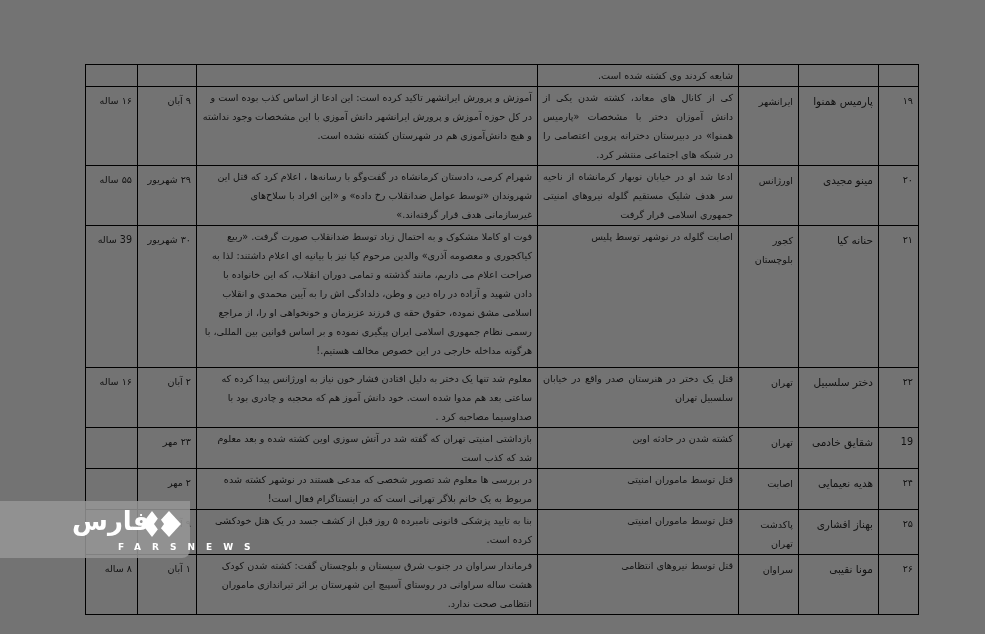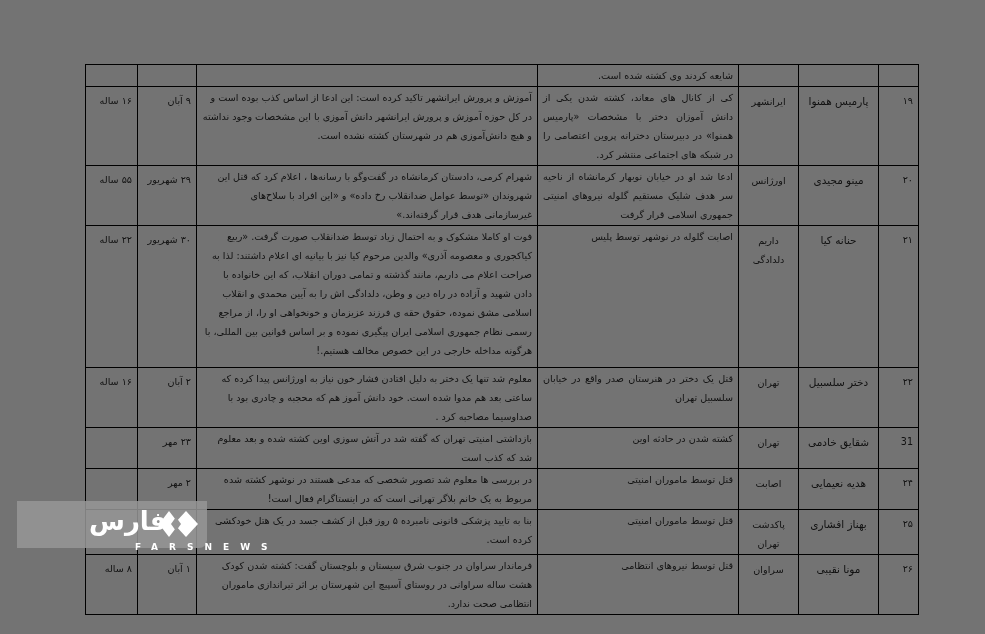--- a/index.html
+++ b/index.html
@@ -18,24 +18,24 @@
     overflow: hidden;
   }
   td.c-num { width: 29px; text-align: center; }
   td.c-name { width: 69px; font-size: 10.5px !important; padding-top: 5px !important; }
   td.c-city { width: 49px; padding-top: 5px !important; }
   td.c-claim { width: 190px; text-align: justify !important; }
   td.c-resp { width: 330px; text-align: right; }
   td.c-date { width: 48px; }
   td.c-age { width: 41px; }
   td.c-num span, td.c-name span, td.c-city span, td.c-date span, td.c-age span { display: block; padding-top: 3px; }
-  .c-name span, .c-city span { padding-top: 0 !important; text-align: center; }
+  .c-name span, .c-city span { padding-top: 0 !important; }
 
   .watermark {
-    position: absolute; left: 17px; top: 501px; width: 190px; height: 47px;
+    position: absolute; left: 0; top: 501px; width: 190px; height: 57px;
     background: rgba(150,150,150,0.85);
     border-radius: 0 0 8px 0;
   }
   .wm-logo-text {
     position: absolute; left: 72px; top: 5px;
     font-family: "DejaVu Sans", sans-serif; font-size: 26px; font-weight: bold;
     color: #ffffff; direction: rtl;
   }
   .wm-diamonds { position: absolute; left: 142px; top: 8px; width: 40px; height: 30px; }
   .wm-latin {
@@ -104,30 +104,30 @@
       </tr>
 
       <tr style="height:142px;">
         <td class="c-num">
             <span>۲۱</span>
           </td>
         <td class="c-name">
             <span>حنانه کیا</span>
           </td>
         <td class="c-city">
-            <span>داریم</span>
-            <span>دلدادگی</span>
+            <span>کجور</span>
+            <span>بلوچستان</span>
           </td>
         <td class="c-claim"><span>اصابت گلوله در نوشهر توسط پلیس</span></td>
         <td class="c-resp"><span>فوت او کاملا مشکوک و به احتمال زیاد توسط ضدانقلاب صورت گرفت. «ربیع کیاکجوری و معصومه آذری» والدین مرحوم کیا نیز با بیانیه ای اعلام داشتند: لذا به صراحت اعلام می داریم، مانند گذشته و تمامی دوران انقلاب، که این خانواده با دادن شهید و آزاده در راه دین و وطن، دلدادگی اش را به آیین محمدی و انقلاب اسلامی مشق نموده، حقوق حقه ی فرزند عزیزمان و خونخواهی او را، از مراجع رسمی نظام جمهوری اسلامی ایران پیگیری نموده و بر اساس قوانین بین المللی، با هرگونه مداخله خارجی در این خصوص مخالف هستیم.!</span></td>
         <td class="c-date">
             <span>۳۰ شهریور</span>
           </td>
         <td class="c-age">
-            <span>۲۲ ساله</span>
+            <span>39 ساله</span>
           </td>
       </tr>
 
       <tr style="height:57px;">
         <td class="c-num">
             <span>۲۲</span>
           </td>
         <td class="c-name">
             <span>دختر سلسبیل</span>
           </td>
@@ -140,21 +140,21 @@
         <td class="c-date">
             <span>۲ آبان</span>
           </td>
         <td class="c-age">
             <span>۱۶ ساله</span>
           </td>
       </tr>
 
       <tr style="height:40px;">
         <td class="c-num">
-            <span>31</span>
+            <span>19</span>
           </td>
         <td class="c-name">
             <span>شقایق خادمی</span>
           </td>
         <td class="c-city">
             <span>تهران</span>
             <span></span>
           </td>
         <td class="c-claim"><span>کشته شدن در حادثه اوین</span></td>
         <td class="c-resp"><span>بازداشتی امنیتی تهران که گفته شد در آتش سوزی اوین کشته شده و بعد معلوم شد که کذب است</span></td>

